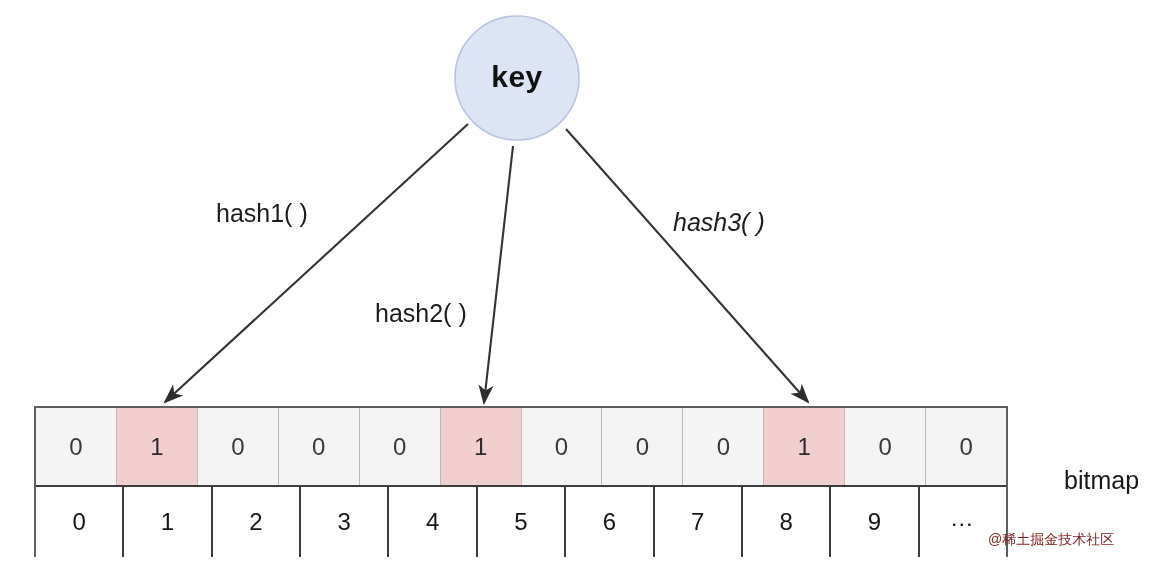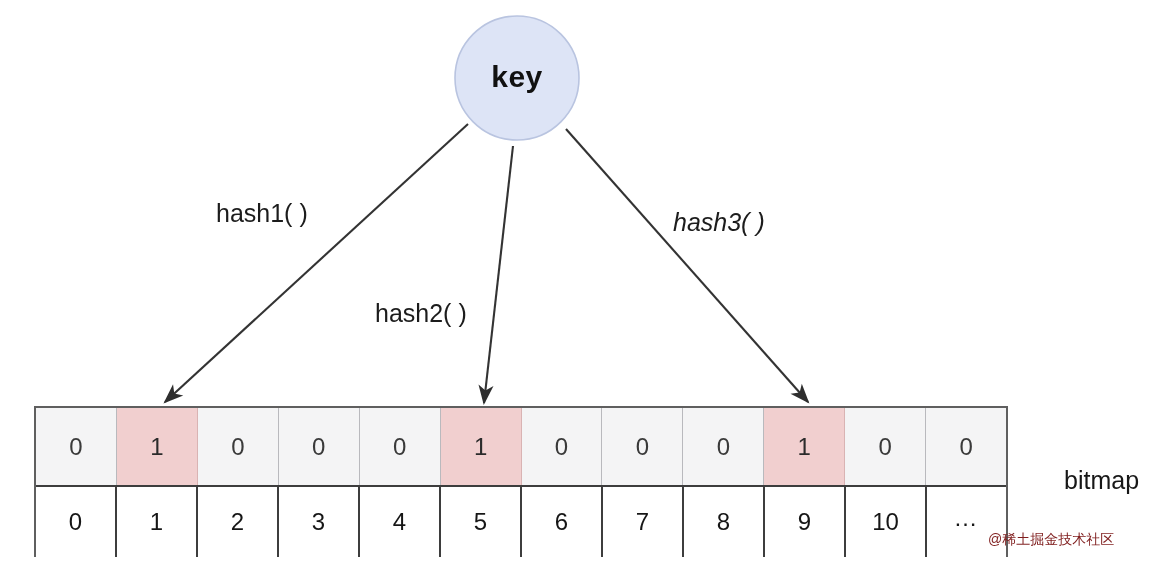--- a/index.html
+++ b/index.html
@@ -183,21 +183,20 @@
         <div class="index-cell">0</div>
         <div class="index-cell">1</div>
         <div class="index-cell">2</div>
         <div class="index-cell">3</div>
         <div class="index-cell">4</div>
         <div class="index-cell">5</div>
         <div class="index-cell">6</div>
         <div class="index-cell">7</div>
         <div class="index-cell">8</div>
         <div class="index-cell">9</div>
-        <div class="index-cell">10</div>
         <div class="index-cell is-ellipsis">…</div>
       </div>
   </div>
 
   <div id="bitmap-caption">bitmap</div>
 
   <div id="watermark">@稀土掘金技术社区</div>
 
 </div>
 

